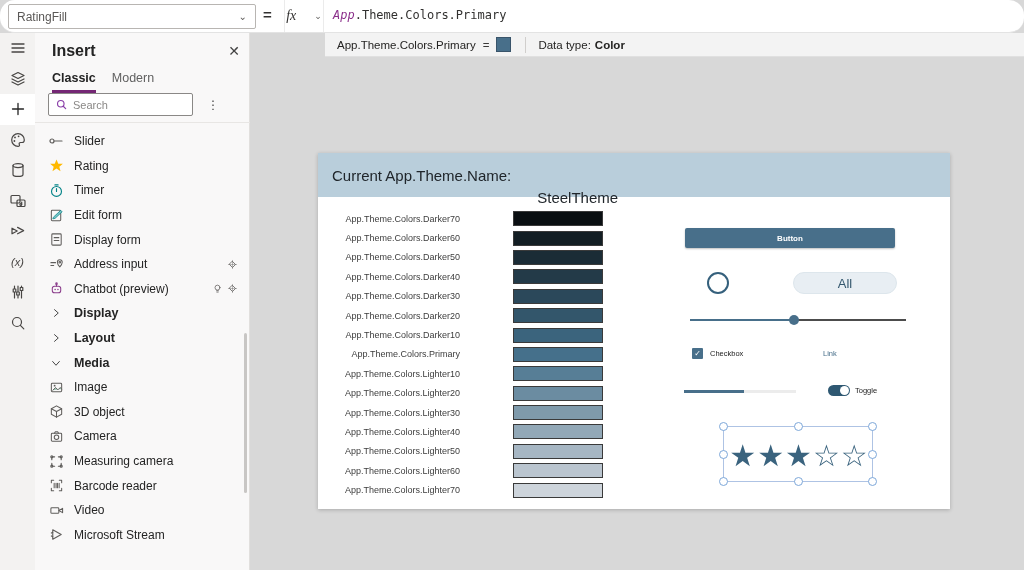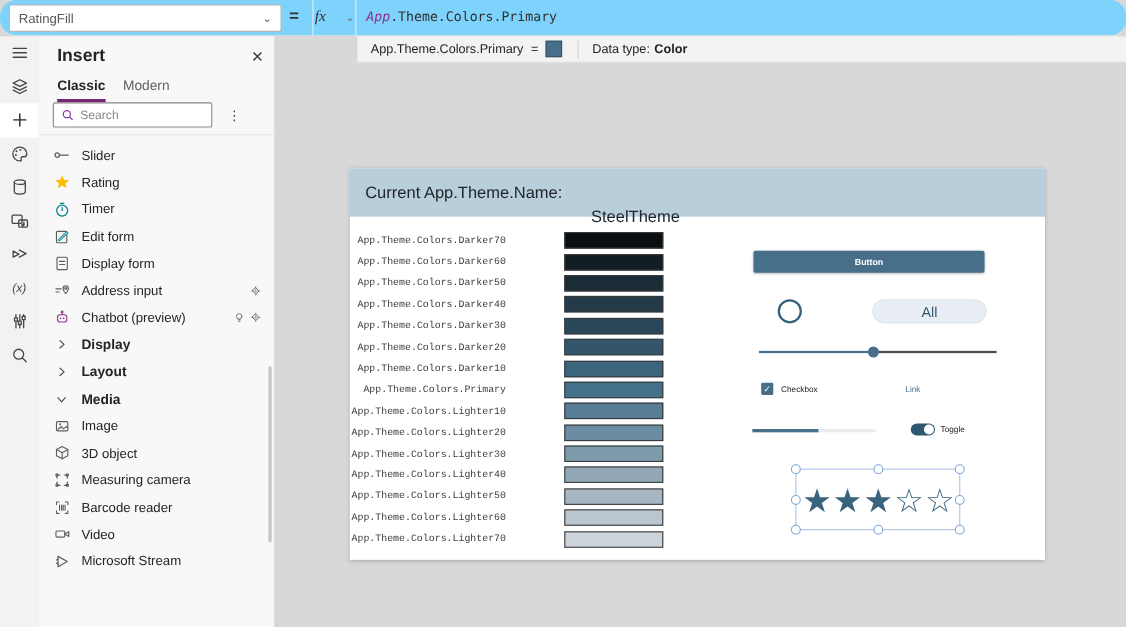--- a/index.html
+++ b/index.html
@@ -1,20 +1,20 @@
 <!DOCTYPE html>
 <html><head>
 <meta charset="utf-8">
 <style>
   * { margin:0; padding:0; box-sizing:border-box; }
   html,body { width:1024px; height:570px; overflow:hidden; }
   body { font-family:"Liberation Sans", sans-serif; background:#d8d8d8; position:relative; }
 
   
-  .topbar { position:absolute; left:0; top:0; width:1024px; height:33px; background:#7dd3fc; border-bottom:1px solid #e3e3e3; z-index:30;border-radius:15px; }
+  .topbar { position:absolute; left:0; top:0; width:1024px; height:33px; background:#ffffff; border-bottom:1px solid #e3e3e3; z-index:30;border-radius:15px; }
   .ctl-dd { position:absolute; left:8px; top:4px; width:248px; height:25px; border:1px solid #b8b5b2; border-radius:2px; background:#fff;
             display:flex; align-items:center; padding:0 8px; font-size:12px; color:#5a5856; }
   .ctl-dd .chev { margin-left:auto; color:#605e5c; font-size:10px; }
   .eq-sign { position:absolute; left:263px; top:6px; font-size:15px; font-weight:bold; color:#323130; }
   .fx-cell { position:absolute; left:284px; top:0; width:40px; height:32px; border-left:1px solid #ebebeb; border-right:1px solid #ebebeb;
              display:flex; align-items:center; justify-content:center; gap:18px; }
   .fx-cell .fx { font-family:"Liberation Serif", serif; font-style:italic; font-size:14px; color:#323130; }
   .fx-cell .chev { font-size:9px; color:#605e5c; }
   .formula { position:absolute; left:333px; top:8px; font-family:"DejaVu Sans Mono", monospace; font-size:12px; color:#323130; white-space:pre; }
   .formula .kw { color:#8b2f8b; font-style:italic; }
@@ -54,21 +54,21 @@
   .li .right-ics { margin-left:auto; margin-right:10px; display:flex; gap:4px; align-items:center; }
   .grp { font-weight:bold; font-size:12.5px; }
   .grp .chv { width:16px; margin-right:10px; color:#424242; display:flex; justify-content:center; }
   .pscroll { position:absolute; right:2px; top:300px; width:3px; height:160px; background:#c8c6c4; border-radius:2px; }
 
   
   .canvas { position:absolute; left:250px; top:33px; width:774px; height:537px; background:#d8d8d8; }
   .screen { position:absolute; left:68px; top:120px; width:632px; height:356px; background:#ffffff; box-shadow:0 1px 4px rgba(0,0,0,.22); }
   .scr-header { position:absolute; left:0; top:0; width:632px; height:44px; display:flex; align-items:center; padding-left:14px; font-size:15px; color:#20262b; }
   .scr-header .hval { margin-left:26px;margin-top:44px; }
-  .swatches { position:absolute; left:0; top:56px; width:632px;font-family:Liberation Mono, monospace; }
+  .swatches { position:absolute; left:0; top:56px; width:632px; }
   .swrow { height:19.4px; display:flex; align-items:center; }
   .swlabel { width:142px; text-align:right; font-size:9px; color:#3d3d3d; }
   .swbox { margin-left:53px; width:90px; height:15px; border:1px solid #3a3a3a; }
 
   .c-button { position:absolute; left:367px; top:75px; width:210px; height:20px; border-radius:2px;
               display:flex; align-items:center; justify-content:center; color:#fff; font-size:8px; font-weight:bold; box-shadow:0 1px 2px rgba(0,0,0,.25); }
   .c-radio { position:absolute; left:389px; top:119px; width:22px; height:22px; border-radius:50%; border:2.5px solid #35607c; background:#fff; }
   .c-pill { position:absolute; left:475px; top:119px; width:104px; height:22px; border-radius:11px; background:#e8eef3; border:1px solid #dde6ec;
             display:flex; align-items:center; justify-content:center; font-size:13px; color:#33576d; }
   .c-slider-l { position:absolute; left:372px; top:166px; width:108px; height:2px; }
@@ -326,20 +326,30 @@
       <span class="ic">
           <svg width="15" height="15" viewBox="0 0 16 16" fill="none" stroke="#5f5d5b" stroke-width="1.1">
             <path d="M2.5 5L8 2l5.5 3v6L8 14l-5.5-3z"></path>
             <path d="M8 8l5.5-3M8 8L2.5 5M8 8v6"></path>
           </svg>
         </span>
       <span>3D object</span>
     </div>
     <div class="li">
       <span class="ic">
+          <svg width="15" height="15" viewBox="0 0 16 16" fill="none" stroke="#5f5d5b" stroke-width="1.1">
+            <rect x="2.5" y="4.5" width="11" height="8.5" rx="1"></rect>
+            <circle cx="8" cy="8.7" r="2.4"></circle>
+            <path d="M5.8 4.5l1-1.6h2.4l1 1.6"></path>
+          </svg>
+        </span>
+      <span>Camera</span>
+    </div>
+    <div class="li">
+      <span class="ic">
           <svg width="15" height="15" viewBox="0 0 16 16" fill="none" stroke="#5f5d5b" stroke-width="1.2">
             <path d="M3 6V3h3M10 3h3v3M13 10v3h-3M6 13H3v-3"></path>
             <circle cx="3" cy="3" r="1.1"></circle>
             <circle cx="13" cy="3" r="1.1"></circle>
             <circle cx="13" cy="13" r="1.1"></circle>
             <circle cx="3" cy="13" r="1.1"></circle>
           </svg>
         </span>
       <span>Measuring camera</span>
     </div>

